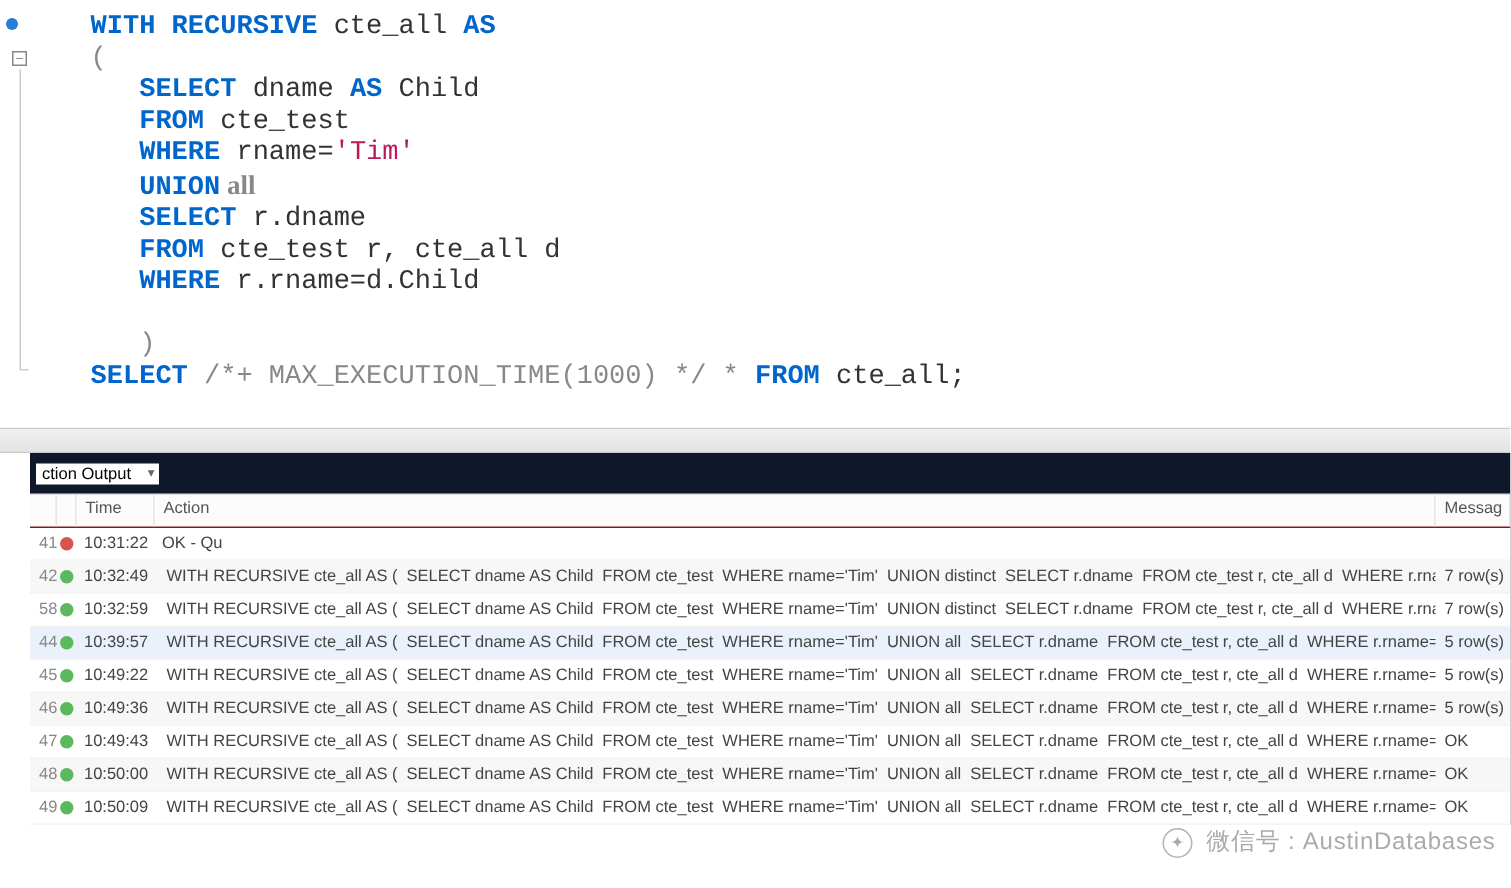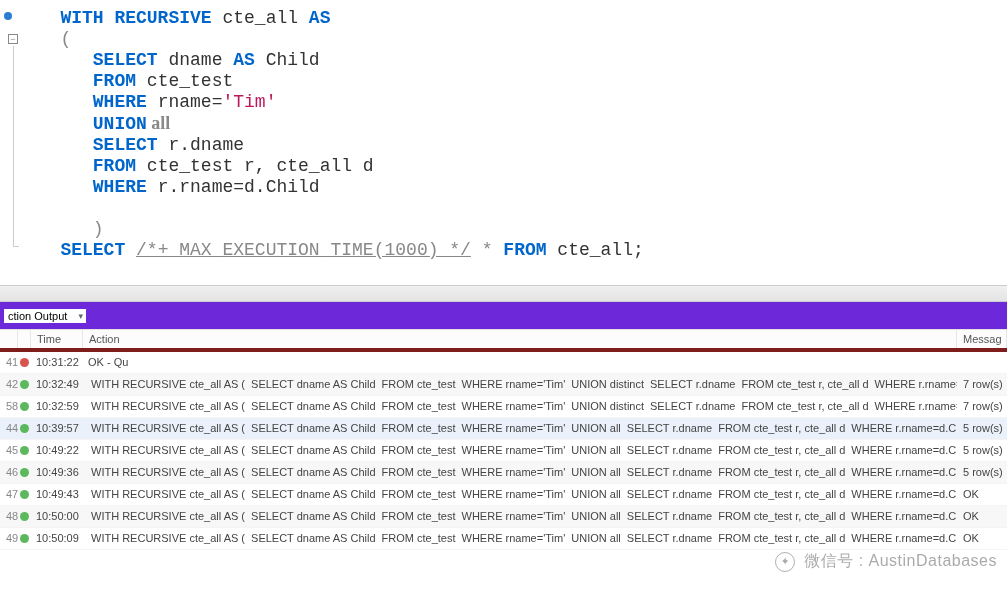--- a/index.html
+++ b/index.html
@@ -66,30 +66,31 @@
       font-family: 'Consolas', 'Courier New', monospace;
       font-size: 18px;
       line-height: 21px;
       padding-left: 26px;
       white-space: pre;
     }
     .kw { color: #0066cc; font-weight: bold; }
     .kwg { color: #888; font-weight: bold; font-family: Liberation Serif, serif; }
     .str { color: #be185d; }
     .id { color: #333; }
-    .cmt { color: #888; text-decoration: underline; }
+    .cmt { color: #888; }
     .op { color: #888; }
     .divider-bar {
       height: 17px;
       background: linear-gradient(#f0f0f0, #e4e4e4);
       border-top: 1px solid #ccc;
       border-bottom: 1px solid #ccc;
     }
     .lower-panel {
-      background: #6d28d9;
+      background: #0f172a;
+      margin-left: 20px;
     }
     .output-header {
       display: flex;
       align-items: center;
       padding: 6px 4px;
       border-bottom: 1px solid #e0e0e0;
       height: 28px;
     }
     .output-dropdown {
       font-size: 11px;
@@ -108,21 +109,21 @@
       position: absolute;
       right: 3px;
       top: 2px;
       font-size: 9px;
       color: #666;
       pointer-events: none;
     }
     .grid-header {
       display: flex;
       background: #fcfcfc;
-      border-bottom: 4px solid #7f1d1d;
+      border-bottom: 1px solid #7f1d1d;
       height: 22px;
       font-size: 11px;
       color: #555;
     }
     .grid-header > div {
       padding: 3px 6px;
       border-right: 1px solid #e6e6e6;
     }
     .col-idx { width: 18px; border-right: 1px solid #e6e6e6; }
     .col-status { width: 12px; }

